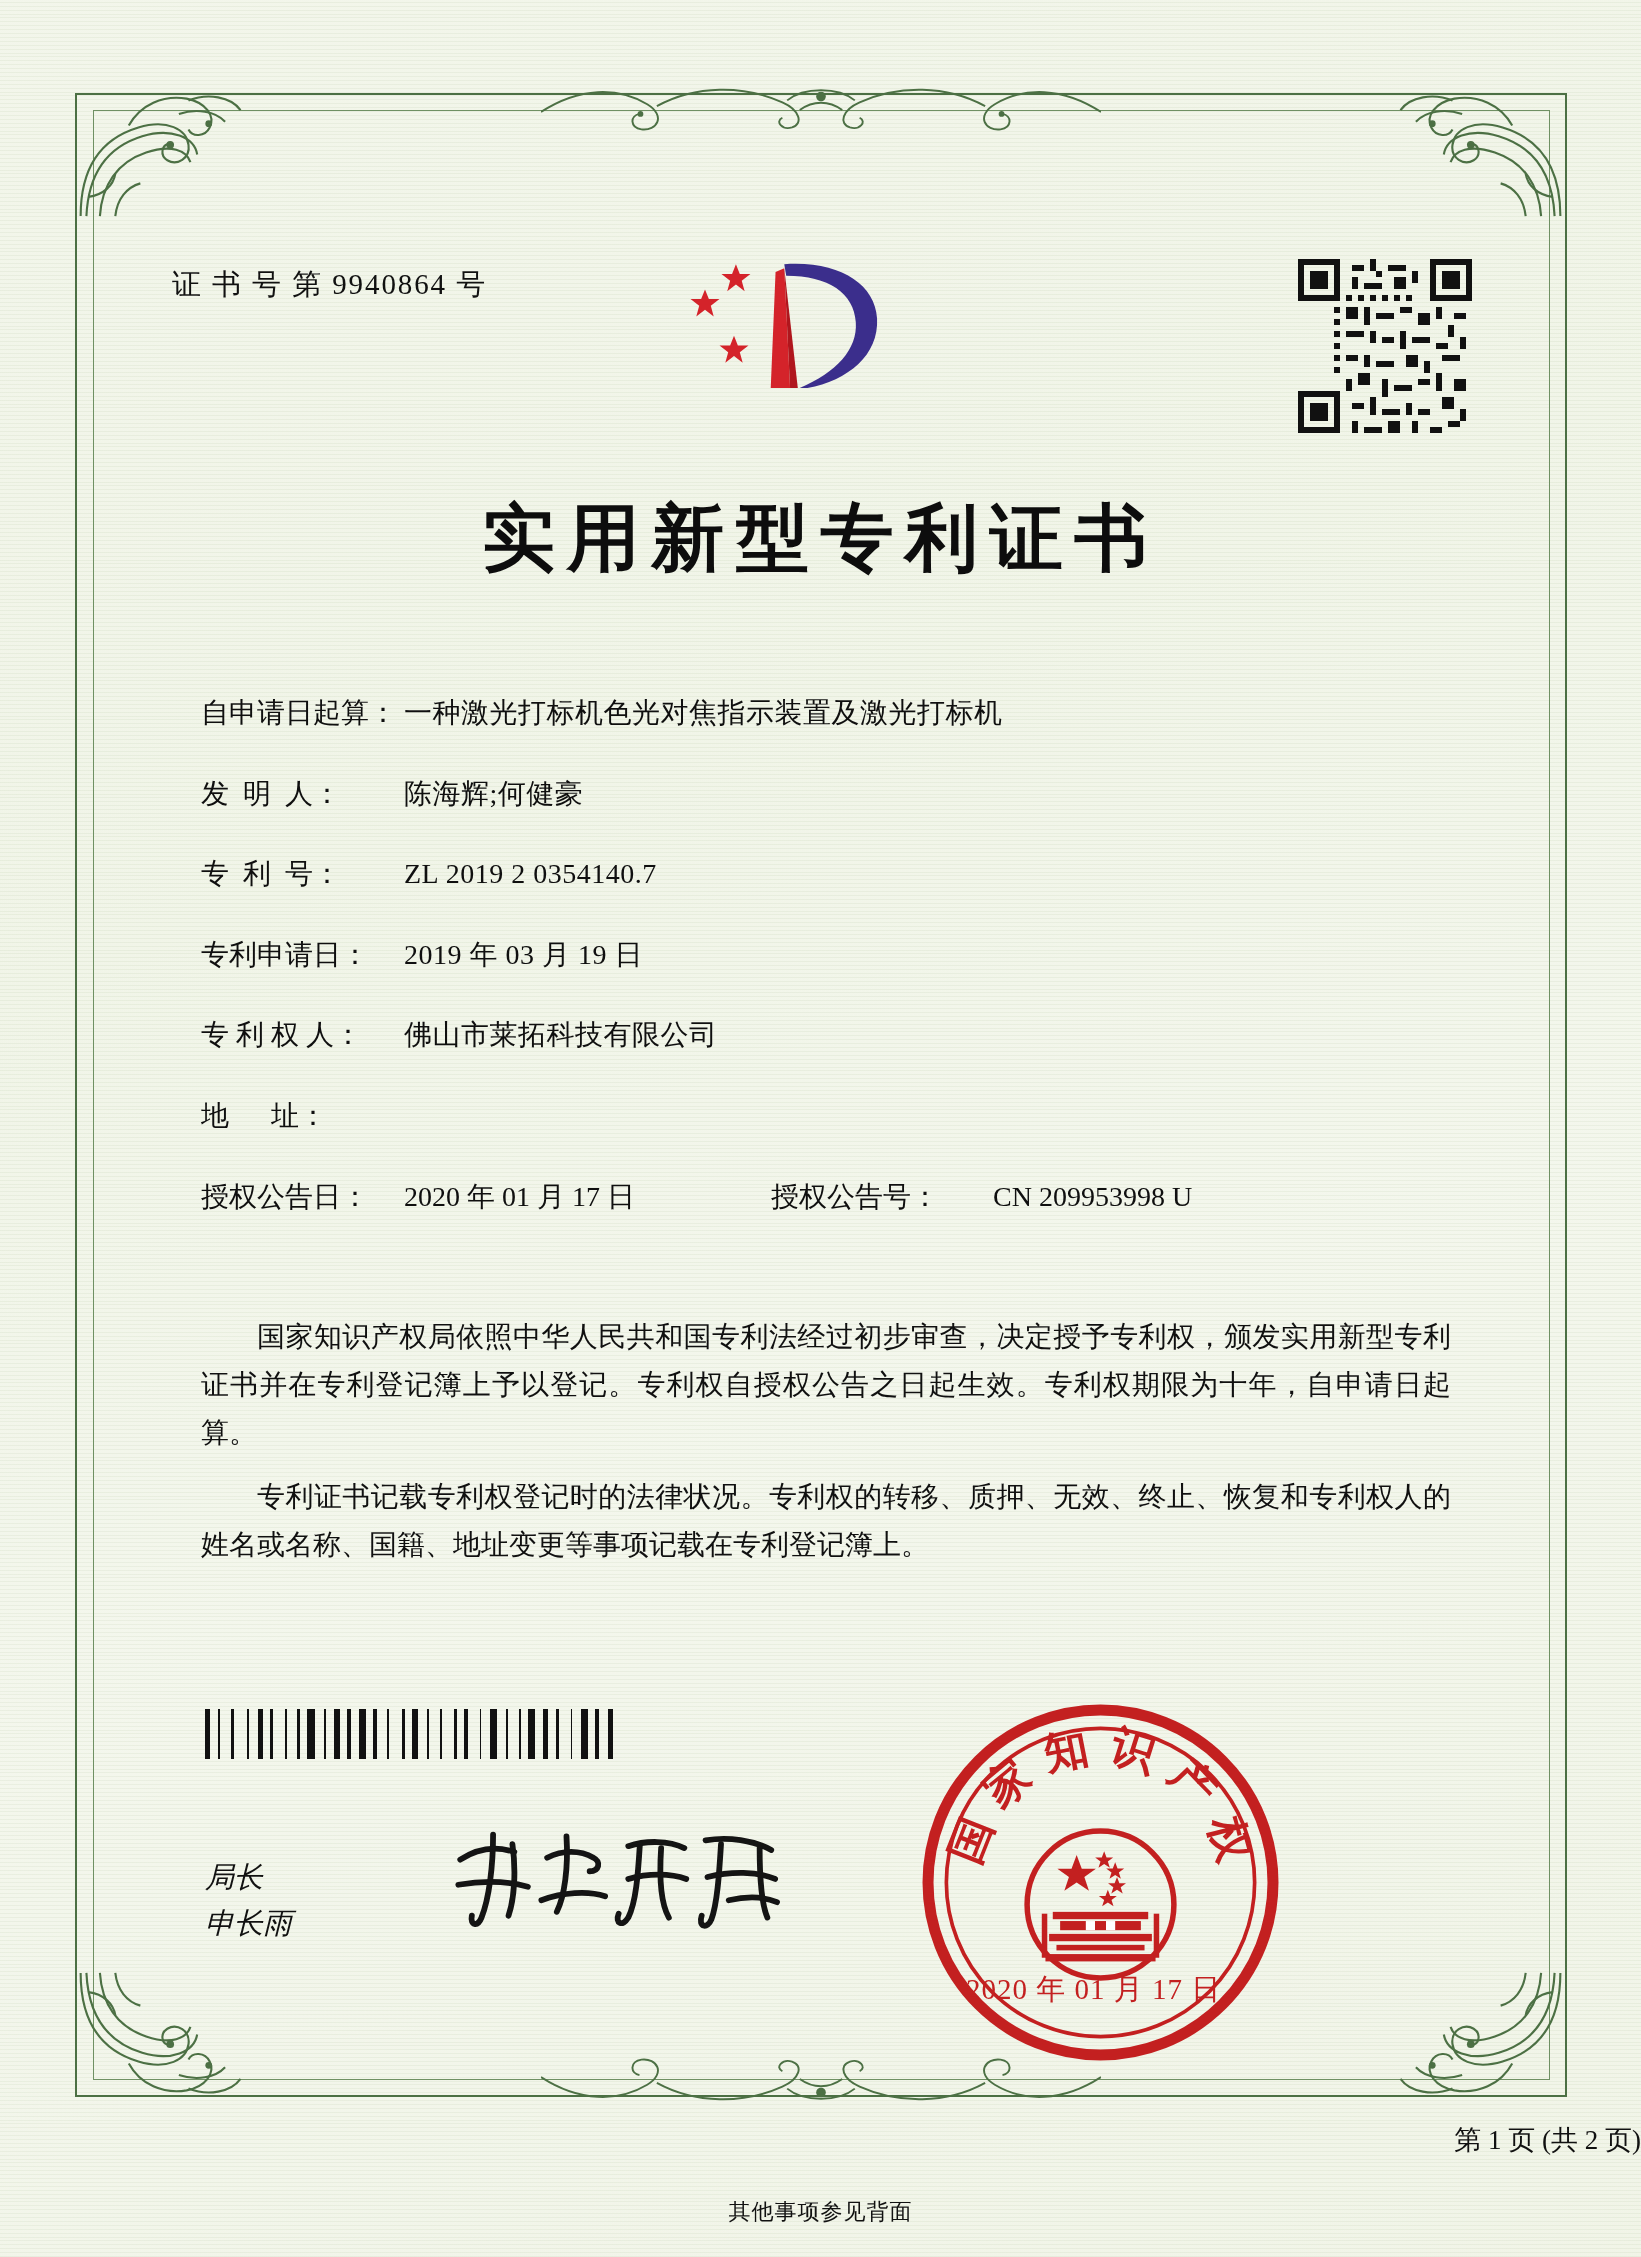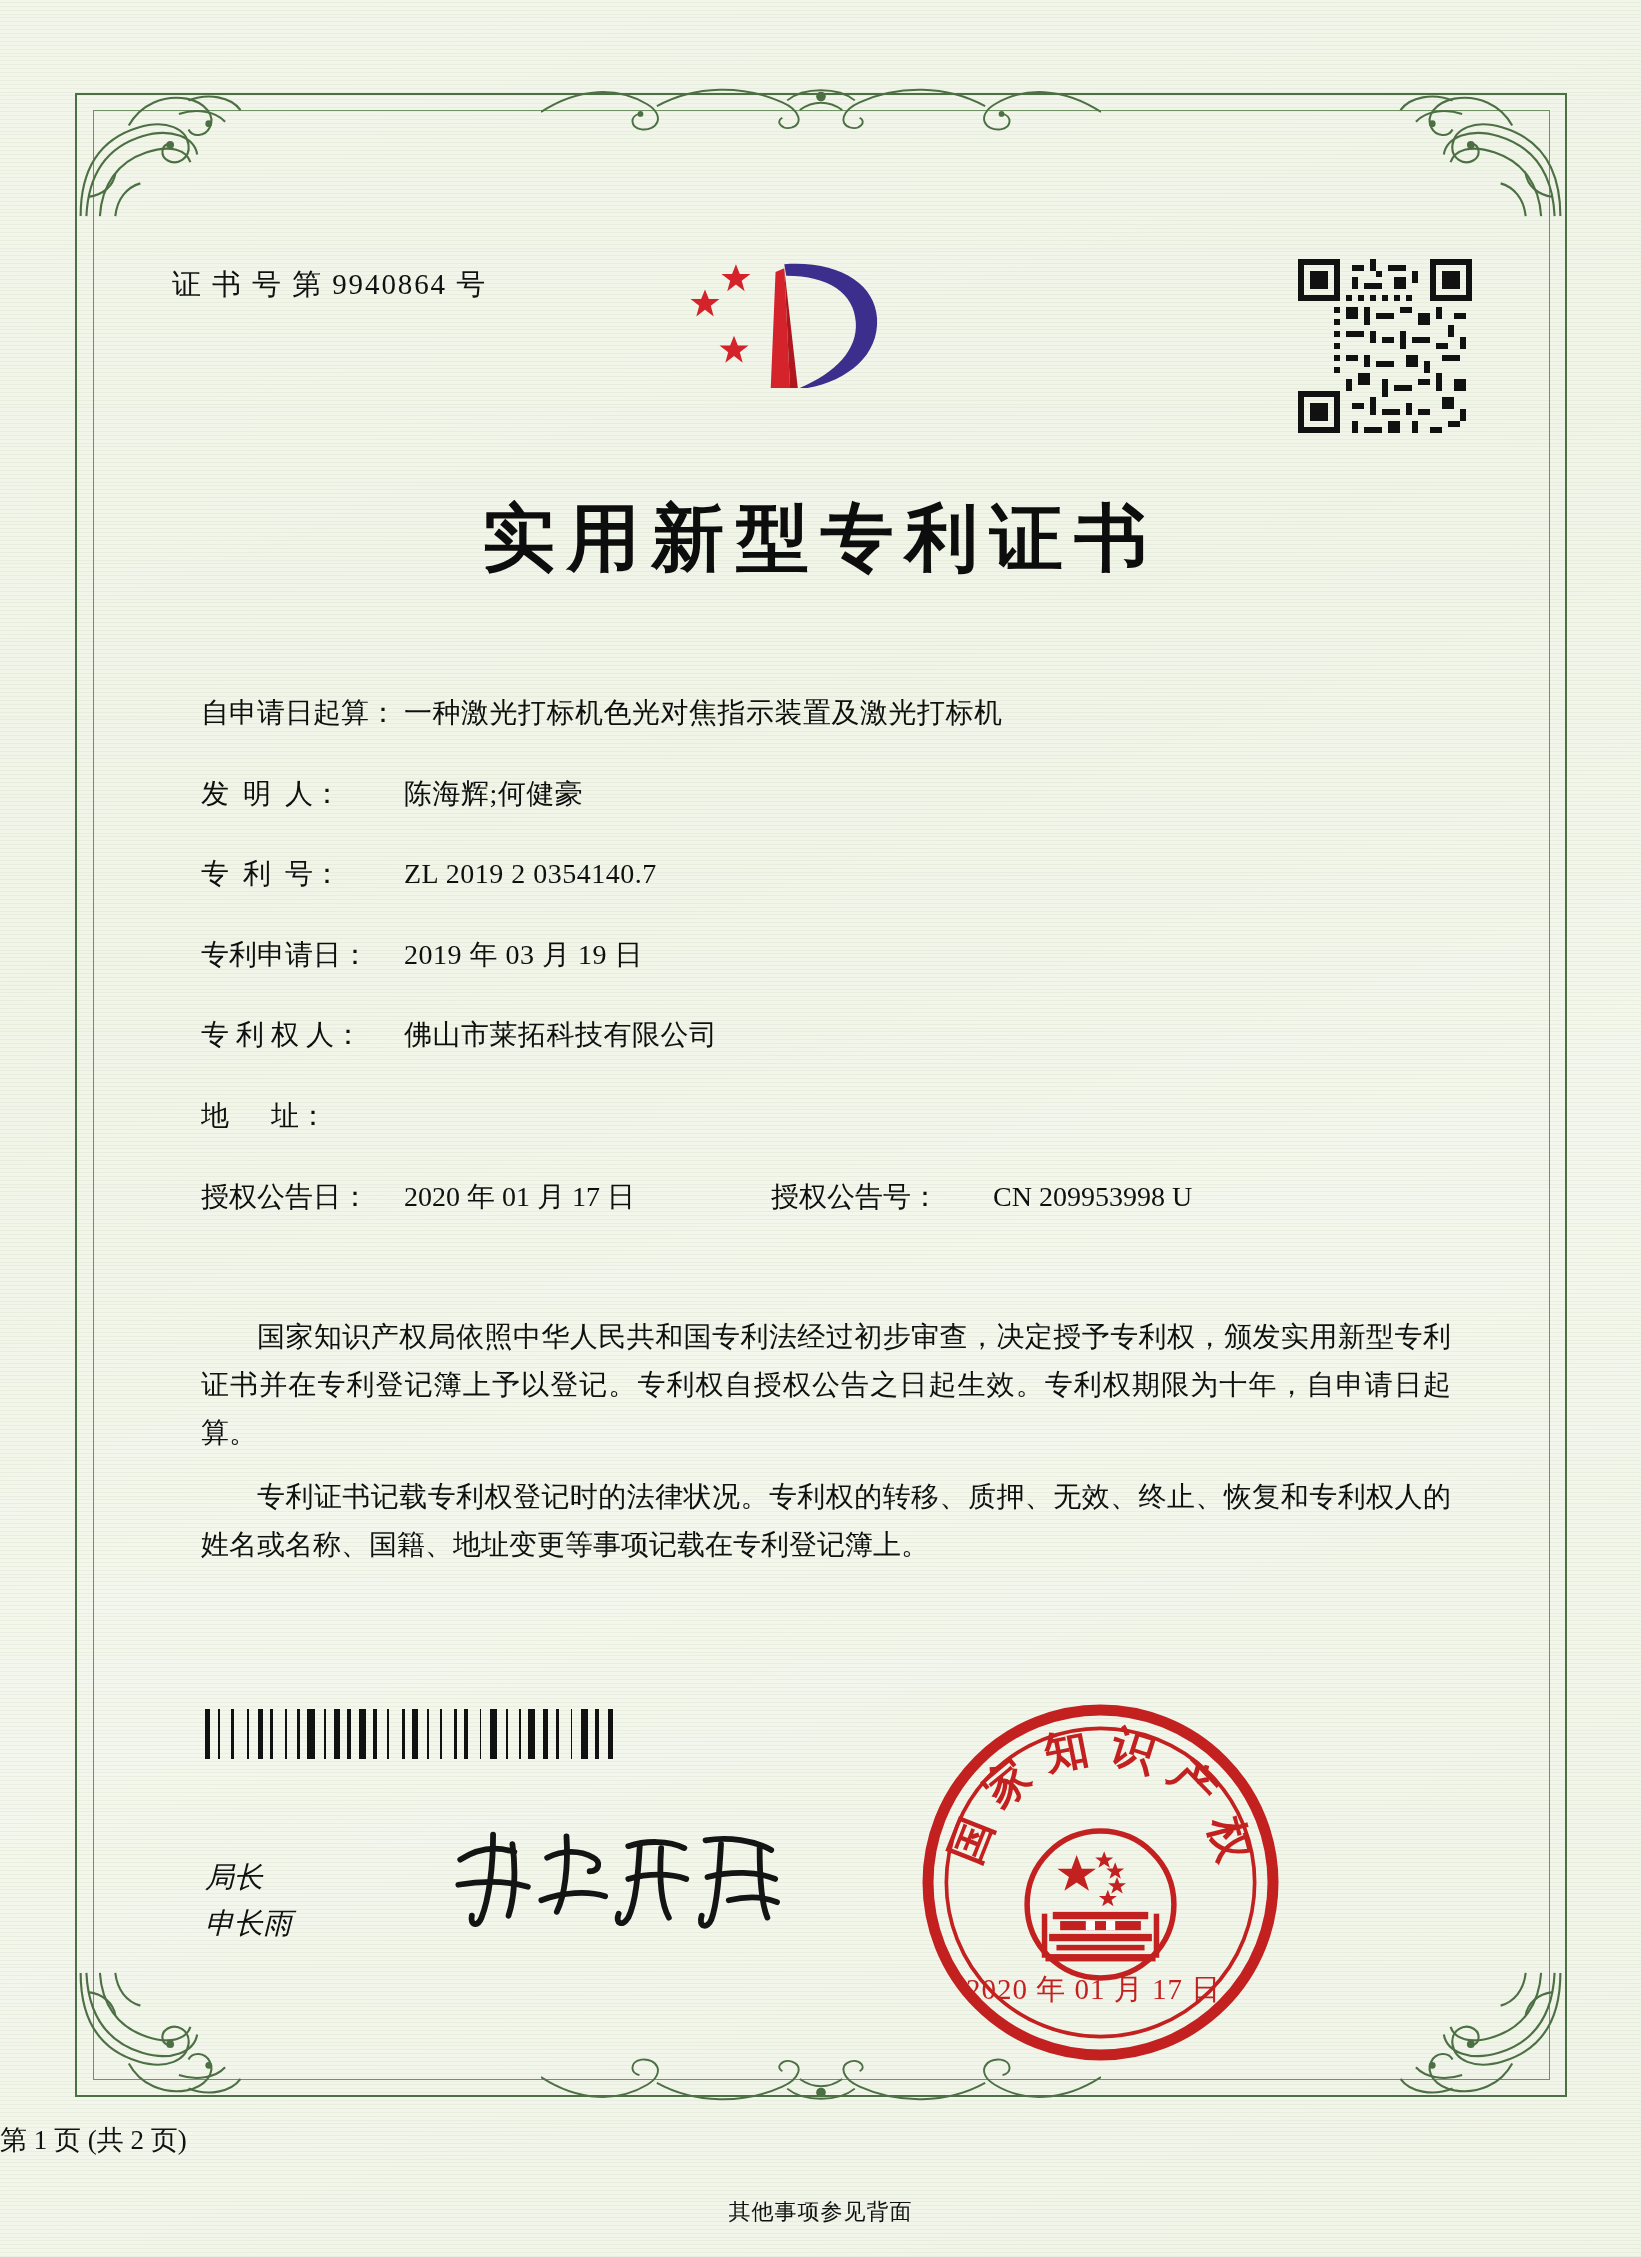--- a/index.html
+++ b/index.html
@@ -205,21 +205,21 @@
     font-size: 29px;
     color: #c32020;
     letter-spacing: 1px;
     font-family: "Liberation Serif", serif;
   }
 
   
   .page-no {
     position: absolute;
     left: 0; right: 0; top: 2122px;
-    text-align: left;
+    text-align: right;
     font-size: 27px;
     color: #111;
   }
   .back-note {
     position: absolute;
     left: 0; right: 0; top: 2197px;
     text-align: center;
     font-size: 22px;
     color: #111;
     letter-spacing: 1px;

